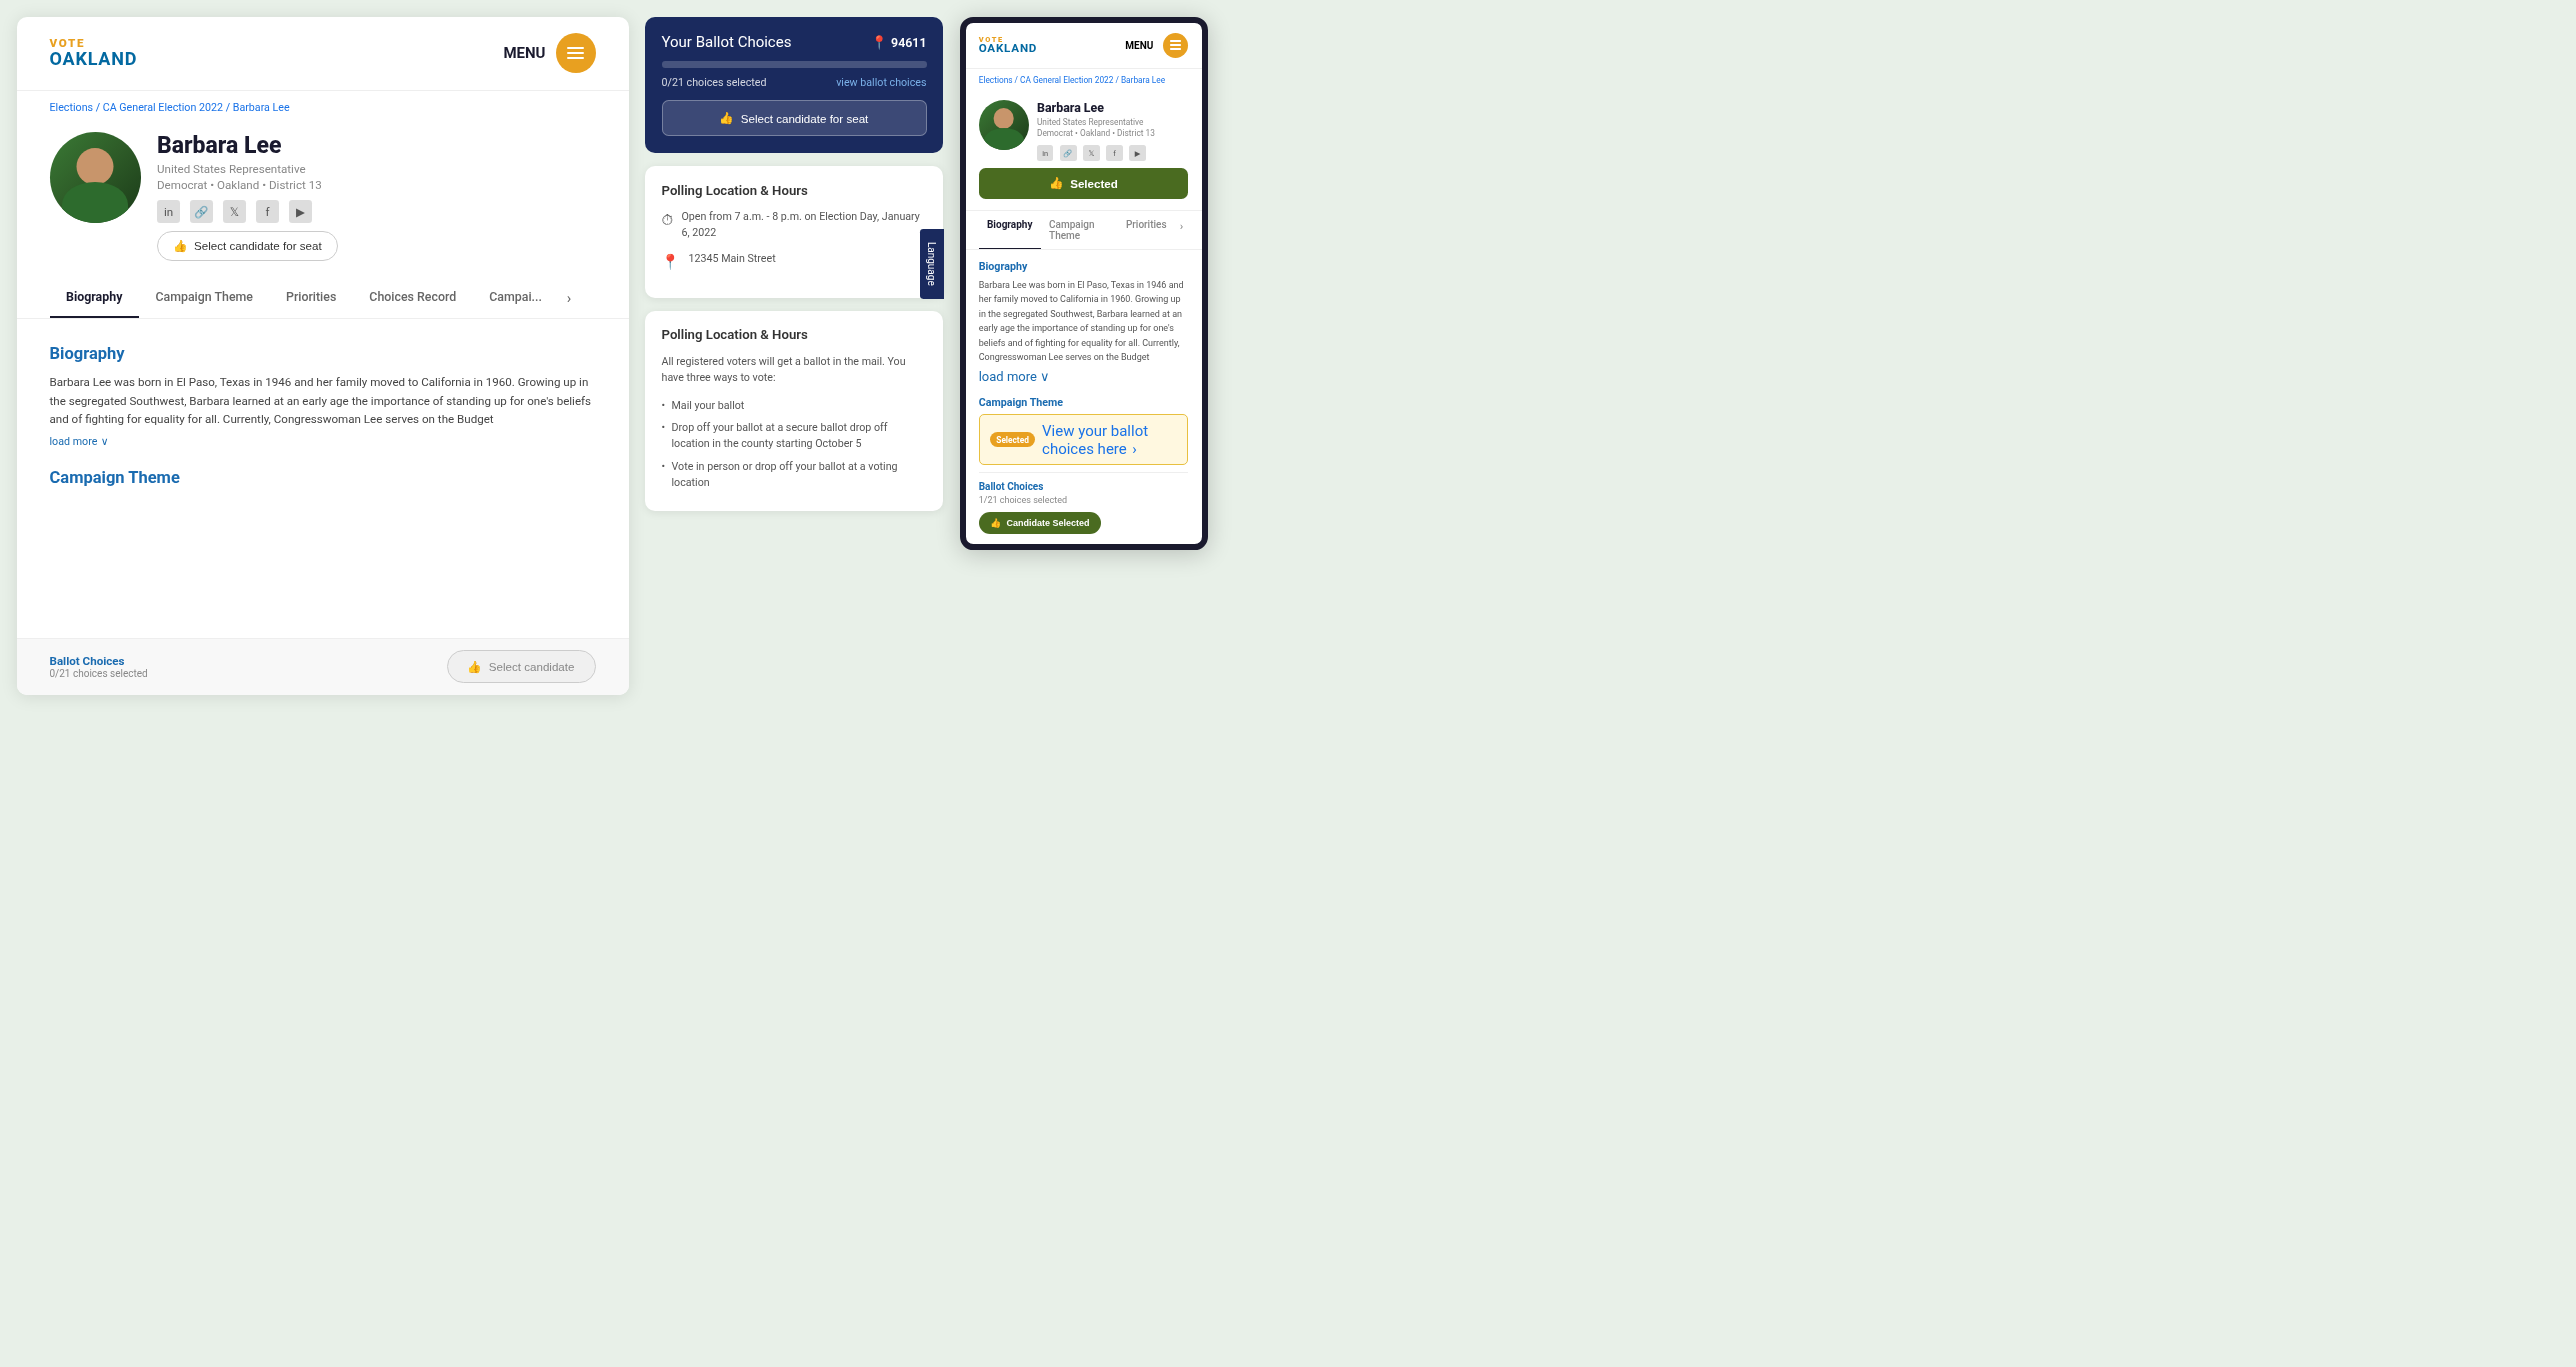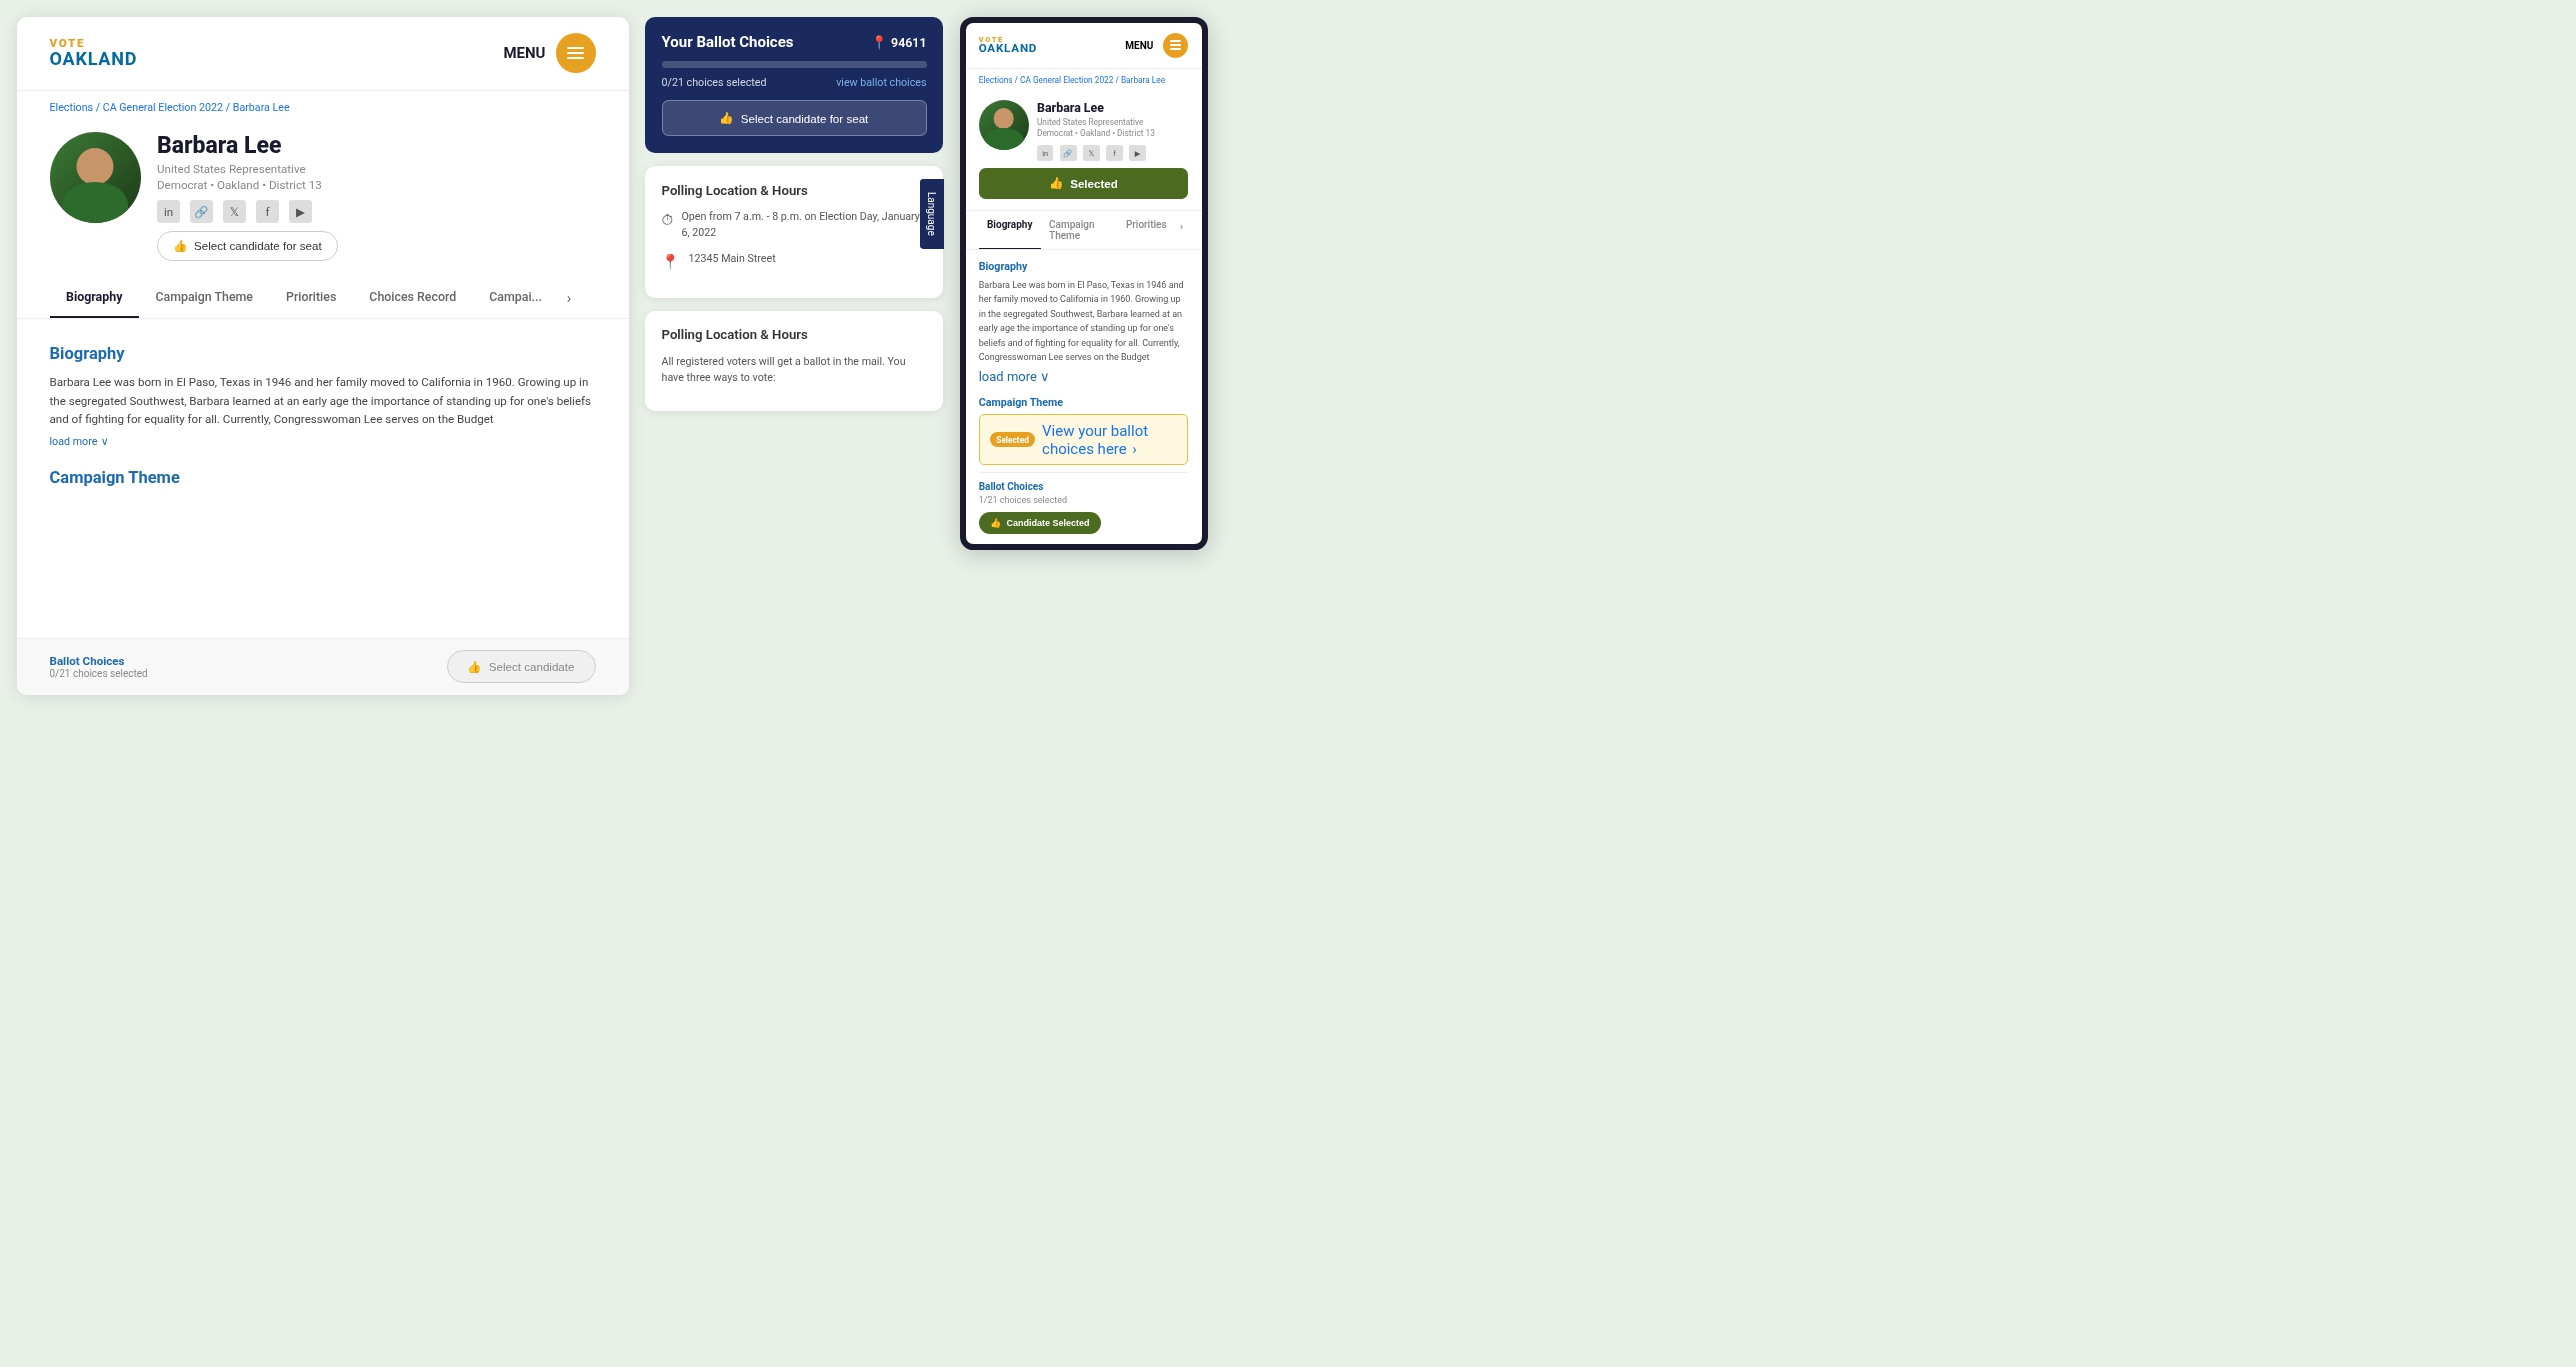--- a/index.html
+++ b/index.html
@@ -279,21 +279,21 @@
       color: #fff;
     }
     .ballot-card-header {
       display: flex;
       align-items: center;
       justify-content: space-between;
       margin-bottom: 10px;
     }
     .ballot-card-title {
       font-size: 15px;
-      font-weight: 700;
+      font-weight: 400;
     }
     .zip-code {
       display: flex;
       align-items: center;
       gap: 3.3px;
       font-size: 12.4px;
       font-weight: 600;
     }
     .location-icon {
       color: #e8a020;
@@ -734,20 +734,25 @@
       </div>
       <div class="polling-item">
         <span class="polling-icon">📍</span>
         <span class="polling-text">12345 Main Street</span>
       </div>
     </div>
 
     <div class="polling-card2">
       <div class="polling-title">Polling Location &amp; Hours</div>
       <p class="polling-text" style="margin-bottom: 8.3px;">All registered voters will get a ballot in the mail. You have three ways to vote:</p>
+      <ul class="polling-list">
+        <li>Mail your ballot</li>
+        <li>Drop off your ballot at a secure ballot drop off location in the county starting October 5</li>
+        <li>Vote in person or drop off your ballot at a voting location</li>
+      </ul>
     </div>
   </div>
 
   <div class="language-tab">Language</div>
 </div>
 
 <div class="mobile-panel">
 
   <div class="mobile-header">
     <div class="logo mobile-logo">

